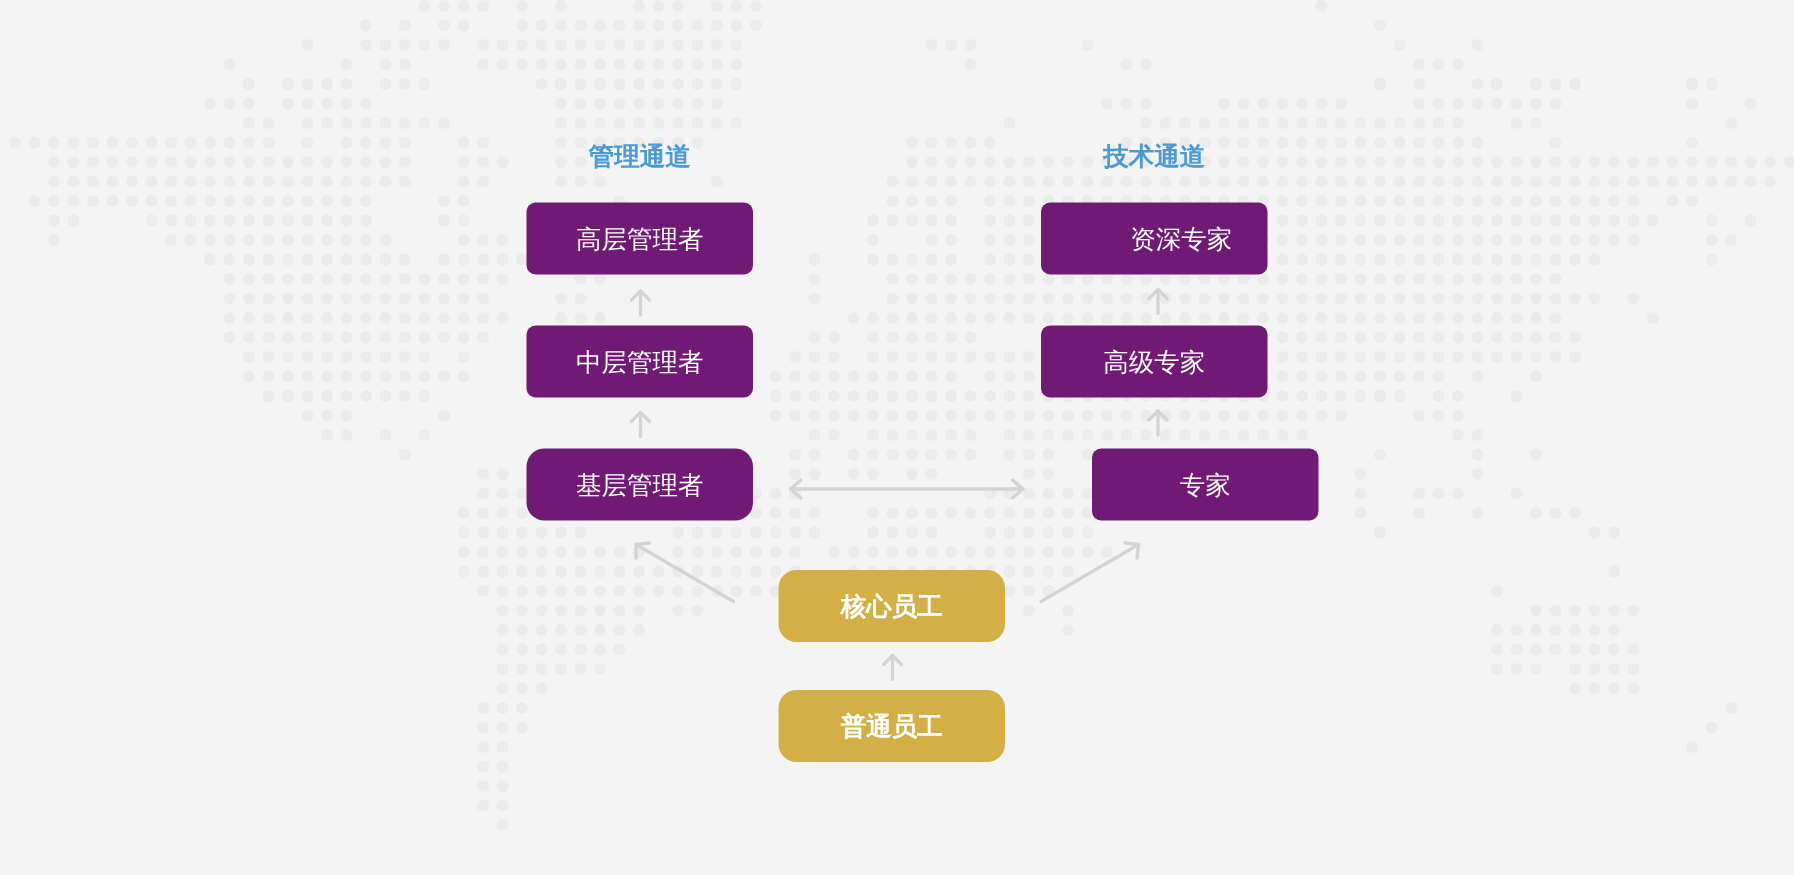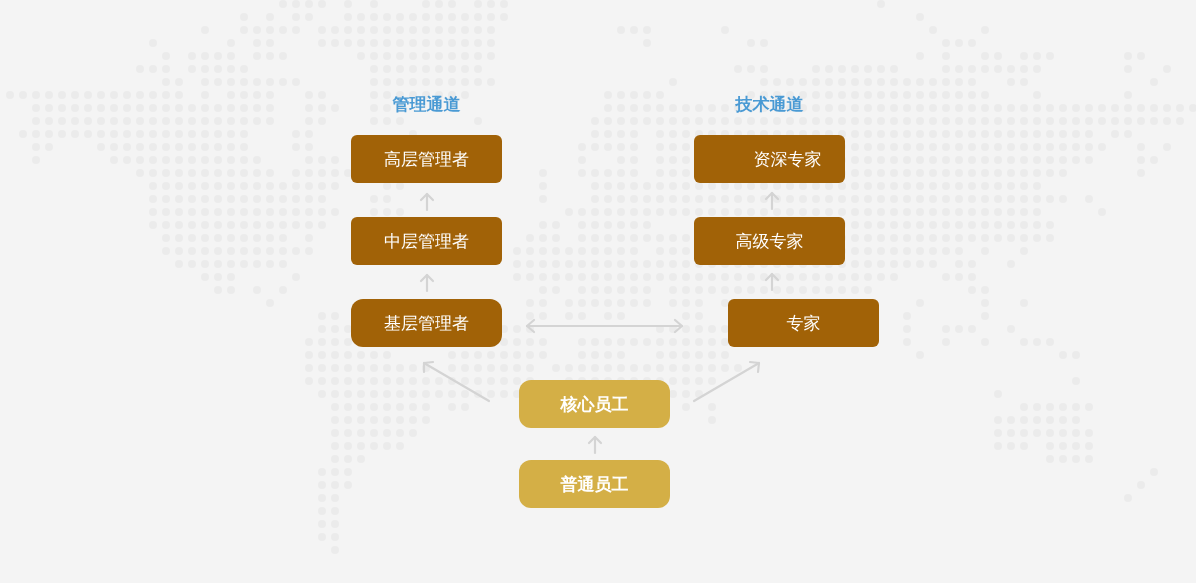--- a/index.html
+++ b/index.html
@@ -12,21 +12,21 @@
   #map { position: absolute; left: 0; top: 0; width: 1196px; height: 583px; }
   .col-title {
     position: absolute; width: 151px; text-align: center;
     font-size: 17px; font-weight: bold; color: #4a9ad4; letter-spacing: 0px;
   }
   .box {
     position: absolute; width: 151px; height: 48px; border-radius: 6px;
     display: flex; align-items: center; justify-content: center;
     color: #ffffff; font-size: 17px; cursor: pointer; box-sizing: border-box;
   }
-  .box.blue { background: #a16207; }
+  .box.blue { background: #701a75; }
   .box.gold { background: #d4af46; font-weight: bold; border-radius: 12px; }
   svg.arrows { position: absolute; left: 0; top: 0; width: 1196px; height: 583px; pointer-events: none; }
 </style>
 </head>
 <body>
 
 <svg id="map" viewBox="0 0 1196 583">
     <circle cx="283" cy="4" r="4" fill="#ebebeb"></circle>
     <circle cx="296" cy="4" r="4" fill="#ebebeb"></circle>
     <circle cx="309" cy="4" r="4" fill="#ebebeb"></circle>

